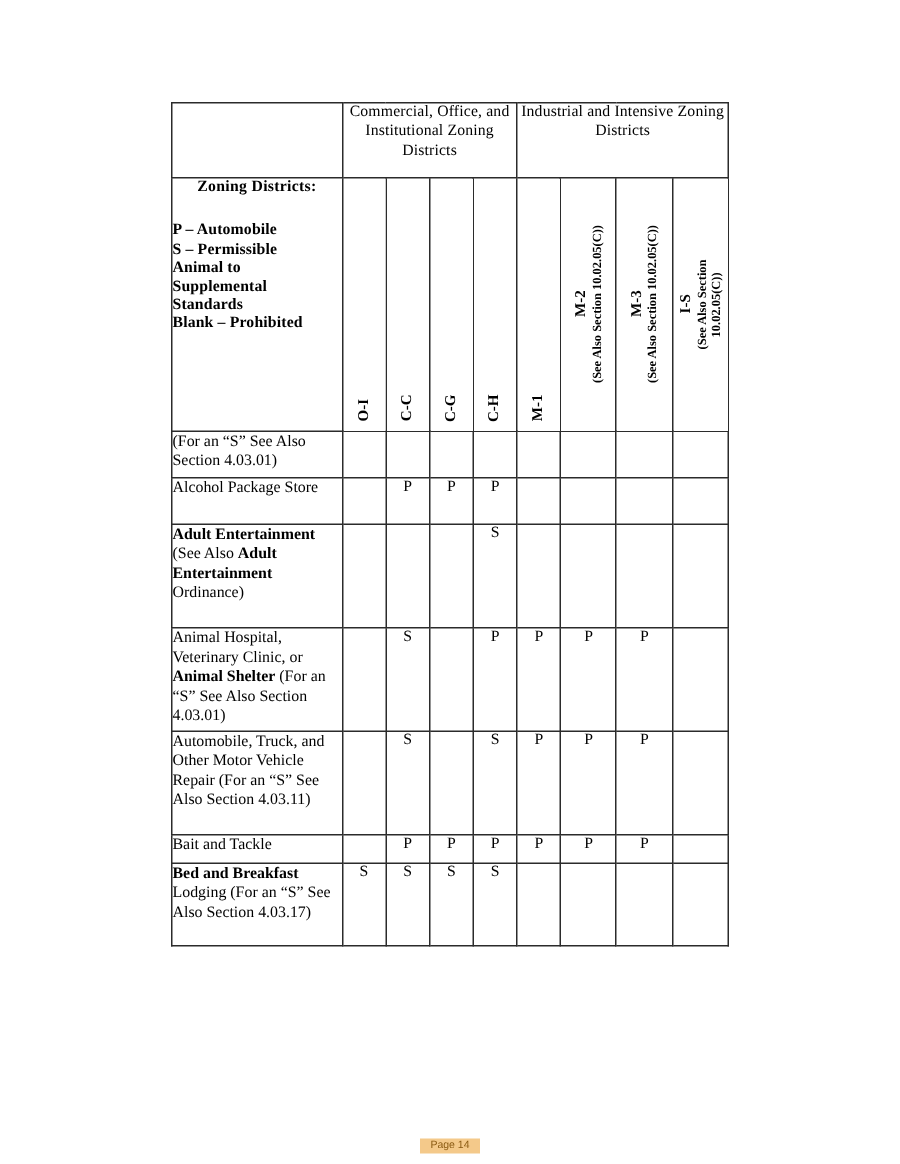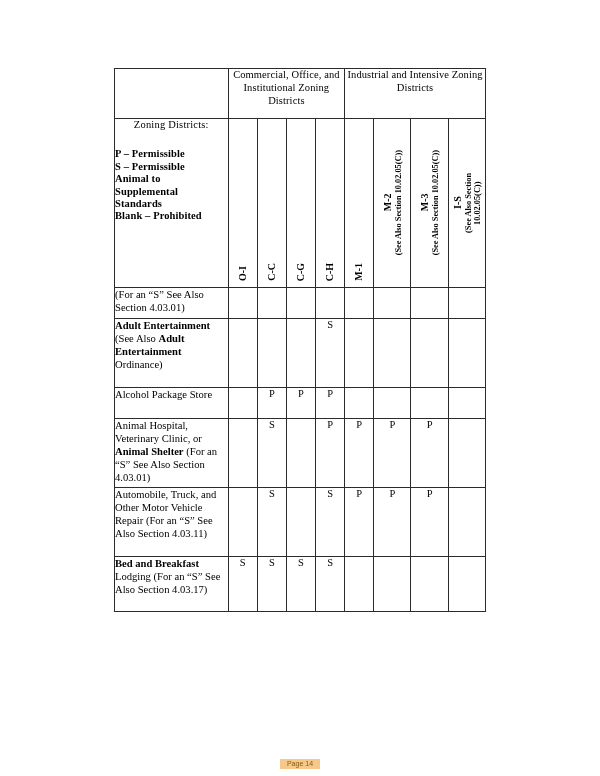--- a/index.html
+++ b/index.html
@@ -62,21 +62,21 @@
   
   .legend-cell {
     height: 168px;
     padding: 10px 6px 4px 8px;
     font-size: 10.5px;
     line-height: 1.18;
     text-align: left;
     vertical-align: top;
   }
   .legend-title {
-    font-weight: normal;
+    font-weight: bold;
     text-align: center;
     display: block;
     margin-bottom: 17px;
     letter-spacing: .2px;
   }
   .legend-lines {
     font-weight: bold;
     display: block;
     letter-spacing: .1px;
   }
@@ -173,21 +173,21 @@
       <tr>
         <td></td>
         <td class="grp-head" colspan="4">Commercial, Office, and Institutional Zoning Districts</td>
         <td class="grp-head" colspan="4">Industrial and Intensive Zoning Districts</td>
       </tr>
 
       <tr>
         <td class="legend-cell">
           <span class="legend-title">Zoning Districts:</span>
           <span class="legend-lines">
-            <span>P – Permissible</span>
+            <span>P – Automobile</span>
             <span>S – Permissible</span>
             <span>Animal to</span>
             <span>Supplemental</span>
             <span>Standards</span>
             <span>Blank – Prohibited</span>
           </span>
         </td>
 
         <td class="vcell">
           <div class="vrot-wrap">
@@ -256,58 +256,69 @@
           <td class="datacell"></td>
           <td class="datacell"></td>
           <td class="datacell"></td>
           <td class="datacell"></td>
           <td class="datacell"></td>
           <td class="datacell"></td>
           <td class="datacell"></td>
           <td class="datacell"></td>
         </tr>
         <tr>
+          <td class="rowlabel" style="height: 30px;">Alcohol Package Store</td>
+          <td class="datacell"></td>
+          <td class="datacell">P</td>
+          <td class="datacell">P</td>
+          <td class="datacell">P</td>
+          <td class="datacell"></td>
+          <td class="datacell"></td>
+          <td class="datacell"></td>
+          <td class="datacell"></td>
+        </tr>
+        <tr>
           <td class="rowlabel" style="height: 68px;"><b>Adult Entertainment</b> (See Also <b>Adult Entertainment</b> Ordinance)</td>
           <td class="datacell"></td>
           <td class="datacell"></td>
           <td class="datacell"></td>
           <td class="datacell">S</td>
           <td class="datacell"></td>
           <td class="datacell"></td>
           <td class="datacell"></td>
           <td class="datacell"></td>
         </tr>
         <tr>
-          <td class="rowlabel" style="height: 30px;">Alcohol Package Store</td>
-          <td class="datacell"></td>
-          <td class="datacell">P</td>
-          <td class="datacell">P</td>
-          <td class="datacell">P</td>
-          <td class="datacell"></td>
-          <td class="datacell"></td>
-          <td class="datacell"></td>
-          <td class="datacell"></td>
-        </tr>
-        <tr>
           <td class="rowlabel" style="height: 68px;">Animal Hospital, Veterinary Clinic, or <b>Animal Shelter</b> (For an “S” See Also Section 4.03.01)</td>
           <td class="datacell"></td>
           <td class="datacell">S</td>
           <td class="datacell"></td>
           <td class="datacell">P</td>
           <td class="datacell">P</td>
           <td class="datacell">P</td>
           <td class="datacell">P</td>
           <td class="datacell"></td>
         </tr>
         <tr>
           <td class="rowlabel" style="height: 68px;">Automobile, Truck, and Other Motor Vehicle Repair (For an “S” See Also Section 4.03.11)</td>
           <td class="datacell"></td>
           <td class="datacell">S</td>
           <td class="datacell"></td>
           <td class="datacell">S</td>
+          <td class="datacell">P</td>
+          <td class="datacell">P</td>
+          <td class="datacell">P</td>
+          <td class="datacell"></td>
+        </tr>
+        <tr>
+          <td class="rowlabel" style="height: 18px;">Bait and Tackle</td>
+          <td class="datacell"></td>
+          <td class="datacell">P</td>
+          <td class="datacell">P</td>
+          <td class="datacell">P</td>
           <td class="datacell">P</td>
           <td class="datacell">P</td>
           <td class="datacell">P</td>
           <td class="datacell"></td>
         </tr>
         <tr>
           <td class="rowlabel" style="height: 54px;"><b>Bed and Breakfast</b> Lodging (For an “S” See Also Section 4.03.17)</td>
           <td class="datacell">S</td>
           <td class="datacell">S</td>
           <td class="datacell">S</td>

